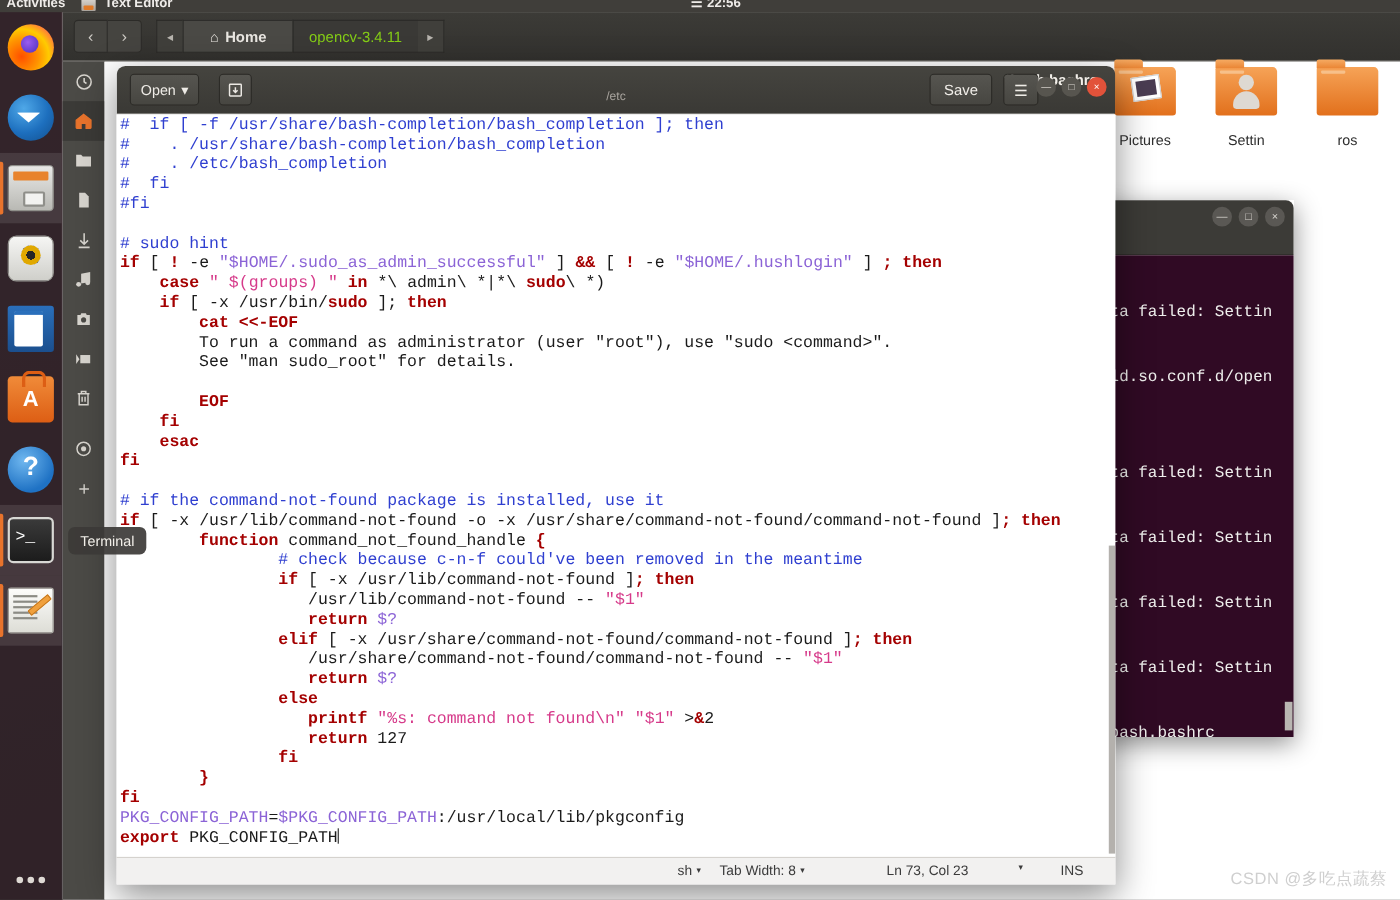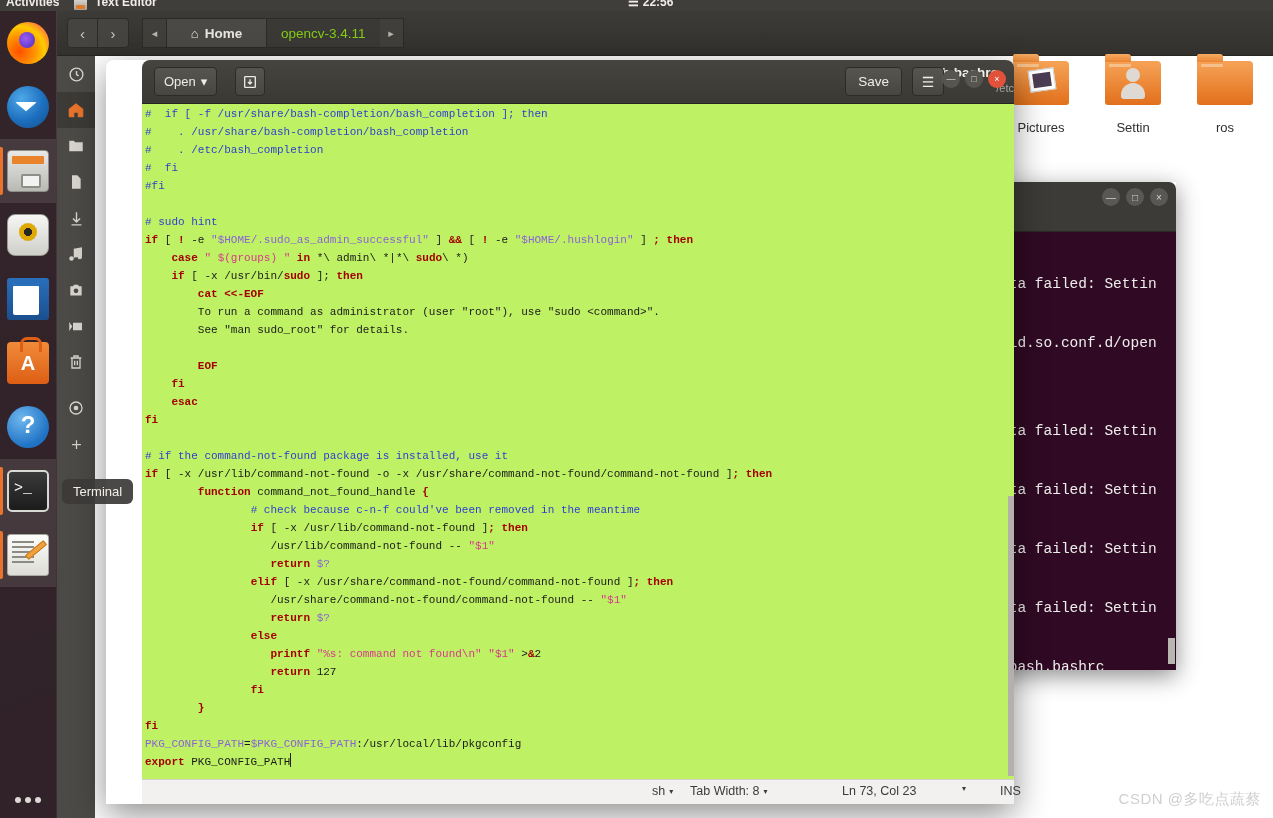--- a/index.html
+++ b/index.html
@@ -194,62 +194,61 @@
     padding:8px 0 0 0; overflow:hidden; position:relative;
   }
   .term-line{ white-space:pre; padding-left:0; }
   .term-scroll{ position:absolute; right:1px; bottom:6px; width:7px; height:26px; background:#b9b6b2; }
 
   
   .gedit{
     position:absolute; left:106px; top:60px; width:908px; height:744px;
     z-index:30; box-shadow:0 10px 34px rgba(0,0,0,0.45);
     border-radius:8px 8px 0 0;
-    padding-left:36px;
   }
   .gedit-head{
     height:44px; background:linear-gradient(#45443f,#3a3935);
     border-radius:8px 8px 0 0; position:relative; border-bottom:1px solid #26251f;
   }
   .g-open{
     position:absolute; left:12px; top:7px; height:29px; padding:0 9px;
     background:linear-gradient(#565550,#474641); border:1px solid #2c2b27; border-radius:4px;
     color:#eeebe6; font-size:13px; display:flex; align-items:center; gap:5px;
   }
   .g-save-as{
     position:absolute; left:93px; top:7px; width:30px; height:29px;
     background:linear-gradient(#565550,#474641); border:1px solid #2c2b27; border-radius:4px;
     display:flex;align-items:center;justify-content:center;
   }
   .g-title{
     position:absolute; left:0; right:16px; top:5px; text-align:right;
     color:#f2efe9; font-size:13.5px; font-weight:bold;
   }
   .g-sub{
-    position:absolute; left:0; right:0; top:22px; text-align:right;
+    position:absolute; left:0; right:0; top:22px; text-align:center;
     color:#a8a49e; font-size:11px;
   }
   .g-save{
     position:absolute; right:112px; top:7px; height:29px; padding:0 12px;
     background:linear-gradient(#565550,#474641); border:1px solid #2c2b27; border-radius:4px;
     color:#f1eee9; font-size:13.5px; display:flex; align-items:center;
   }
   .g-menu{
     position:absolute; right:70px; top:7px; width:32px; height:29px;
     background:linear-gradient(#565550,#474641); border:1px solid #2c2b27; border-radius:4px;
     color:#eeebe6; font-size:14px; display:flex;align-items:center;justify-content:center;
   }
   .g-wbtns{ position:absolute; right:8px; top:10px; display:flex; gap:5px; }
   .g-wb{ width:18px;height:18px;border-radius:50%;background:#57554f;color:#ddd9d3;
     font-size:9px;display:flex;align-items:center;justify-content:center;}
   .g-wb.close{ background:#e2523a; color:#fff; }
 
   .gedit-doc{
-    height:675px; background:#bef264; overflow:hidden; position:relative;
-    font-family:"Liberation Mono", monospace; font-size:11px; line-height:18px;
+    height:675px; background:#ffffff; overflow:hidden; position:relative;
+    font-family:"Liberation Mono", monospace; font-size:15px; line-height:18px;
     padding: 1px 0 0 3px;
   }
   .code-line{ white-space:pre; height:18px; }
   .kw { color:#a40000; font-weight:bold; }       
   .cmt{ color:#2f3fd0; }                          
   .str{ color:#d63a8a; }                          
   .var{ color:#8b63d6; }                          
   .plain{ color:#1a1a1a; }
   .caret{ display:inline-block; width:1px; height:14px; background:#222; vertical-align:-2px; }
 

